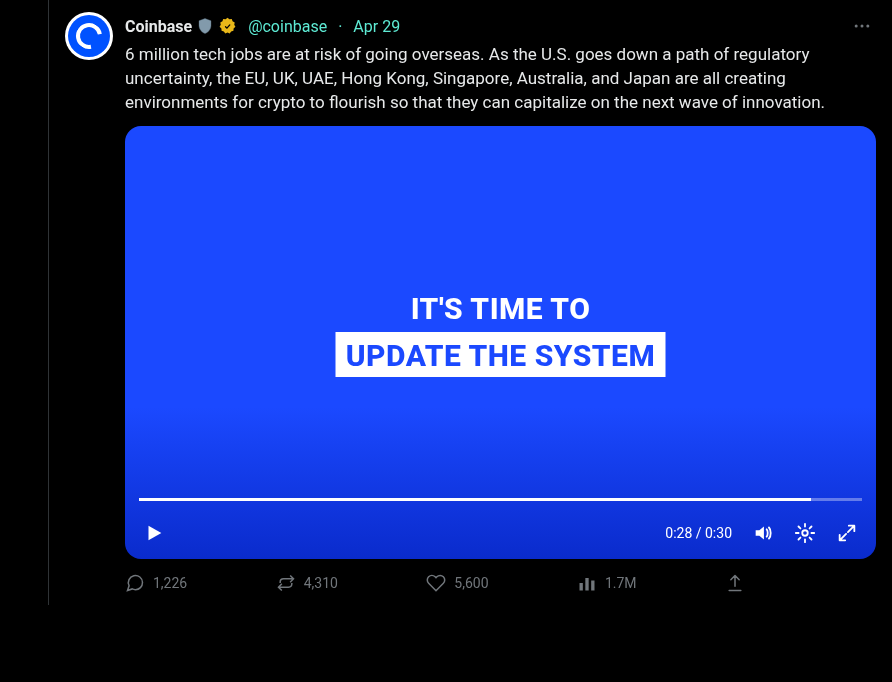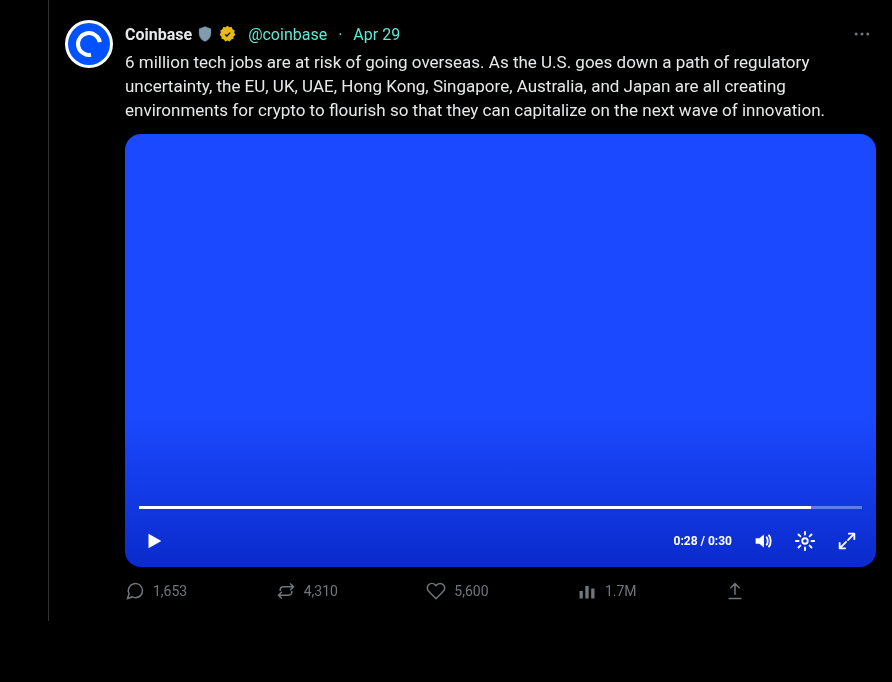--- a/index.html
+++ b/index.html
@@ -6,21 +6,21 @@
   body {
     background: #000;
     font-family: -apple-system, BlinkMacSystemFont, "Segoe UI", Roboto, Helvetica, Arial, sans-serif;
     color: #e7e9ea;
     width: 892px;
     height: 682px;
     overflow: hidden;
   }
   .tweet {
     display: flex;
-    padding: 20px 16px;
+    padding: 12px 16px;
     gap: 12px;
     border-left: 1px solid #2f3336;
     margin-left: 48px;
     position: relative;
   }
   .avatar {
     width: 48px;
     height: 48px;
     border-radius: 50%;
     background: #fff;
@@ -144,23 +144,23 @@
     display: flex;
     align-items: center;
     padding: 0 18px;
     gap: 20px;
     color: #fff;
   }
   .play-btn { cursor: pointer; display:flex; }
   .play-btn svg { width: 22px; height: 22px; fill: #fff; }
   .vc-spacer { flex: 1; }
   .time-display {
-    font-size: 12px;
+    font-size: 14px;
     color: #fff;
-    font-weight: 700;
+    font-weight: 400;
   }
   .vc-icon { cursor: pointer; display:flex; }
   .vc-icon svg { width: 22px; height: 22px; fill: none; stroke: #fff; stroke-width: 2; }
   .vc-icon.vol svg { fill: #fff; stroke: none; }
   .vc-icon.gear svg { fill: none; stroke: #fff; }
   .vc-icon.fs svg { stroke: #fff; fill: none; stroke-width: 2.5; }
   .actions-row {
     display: flex;
     align-items: center;
     justify-content: space-between;
@@ -215,20 +215,24 @@
         <svg viewBox="0 0 24 24">
             <circle cx="5" cy="12" r="1.8" fill="#71767b"></circle>
             <circle cx="12" cy="12" r="1.8" fill="#71767b"></circle>
             <circle cx="19" cy="12" r="1.8" fill="#71767b"></circle>
           </svg>
       </span>
     </div>
     <div class="tweet-text">6 million tech jobs are at risk of going overseas. As the U.S. goes down a path of regulatory uncertainty, the EU, UK, UAE, Hong Kong, Singapore, Australia, and Japan are all creating environments for crypto to flourish so that they can capitalize on the next wave of innovation.</div>
 
     <div class="video-card">
+      <div class="video-text">
+        <div class="video-line1">IT'S TIME TO</div>
+        <div class="video-line2">UPDATE THE SYSTEM</div>
+      </div>
       <div class="progress-bar">
         <div class="progress-fill"></div>
       </div>
       <div class="video-controls">
         <span class="play-btn">
           <svg viewBox="0 0 24 24">
               <path d="M6 4 L20 12 L6 20 Z" fill="#fff"></path>
             </svg>
         </span>
         <span class="vc-spacer"></span>
@@ -252,21 +256,21 @@
             </svg>
         </span>
       </div>
     </div>
 
     <div class="actions-row">
       <div class="action">
         <svg viewBox="0 0 24 24">
             <path d="M21 11.5a8.38 8.38 0 0 1-8.5 8.5 8.5 8.5 0 0 1-3.8-.9L3 21l1.9-5.7A8.5 8.5 0 1 1 21 11.5z"></path>
           </svg>
-        <span>1,653</span>
+        <span>1,226</span>
       </div>
       <div class="action">
         <svg viewBox="0 0 24 24">
             <path d="M17 3l4 4-4 4M21 7H9a4 4 0 0 0-4 4v1M7 21l-4-4 4-4M3 17h12a4 4 0 0 0 4-4v-1"></path>
           </svg>
         <span>4,310</span>
       </div>
       <div class="action">
         <svg viewBox="0 0 24 24">
             <path d="M20.84 4.61a5.5 5.5 0 0 0-7.78 0L12 5.67l-1.06-1.06a5.5 5.5 0 1 0-7.78 7.78L12 21.23l8.84-8.84a5.5 5.5 0 0 0 0-7.78z"></path>

